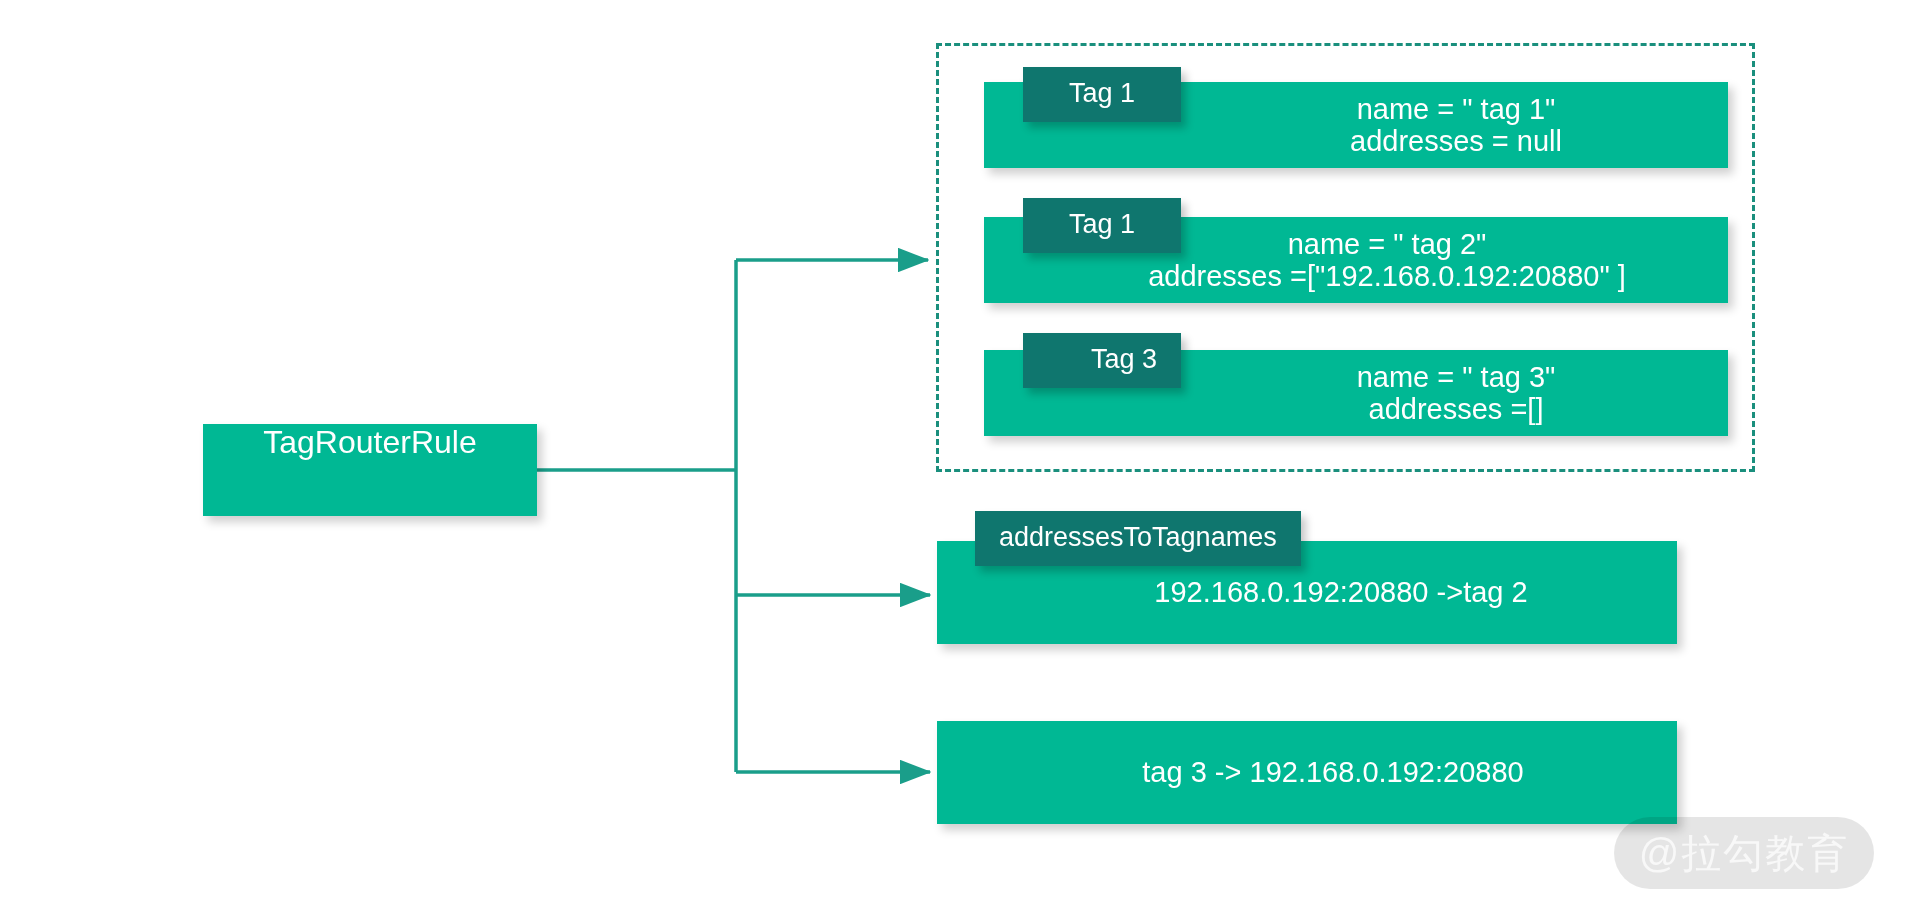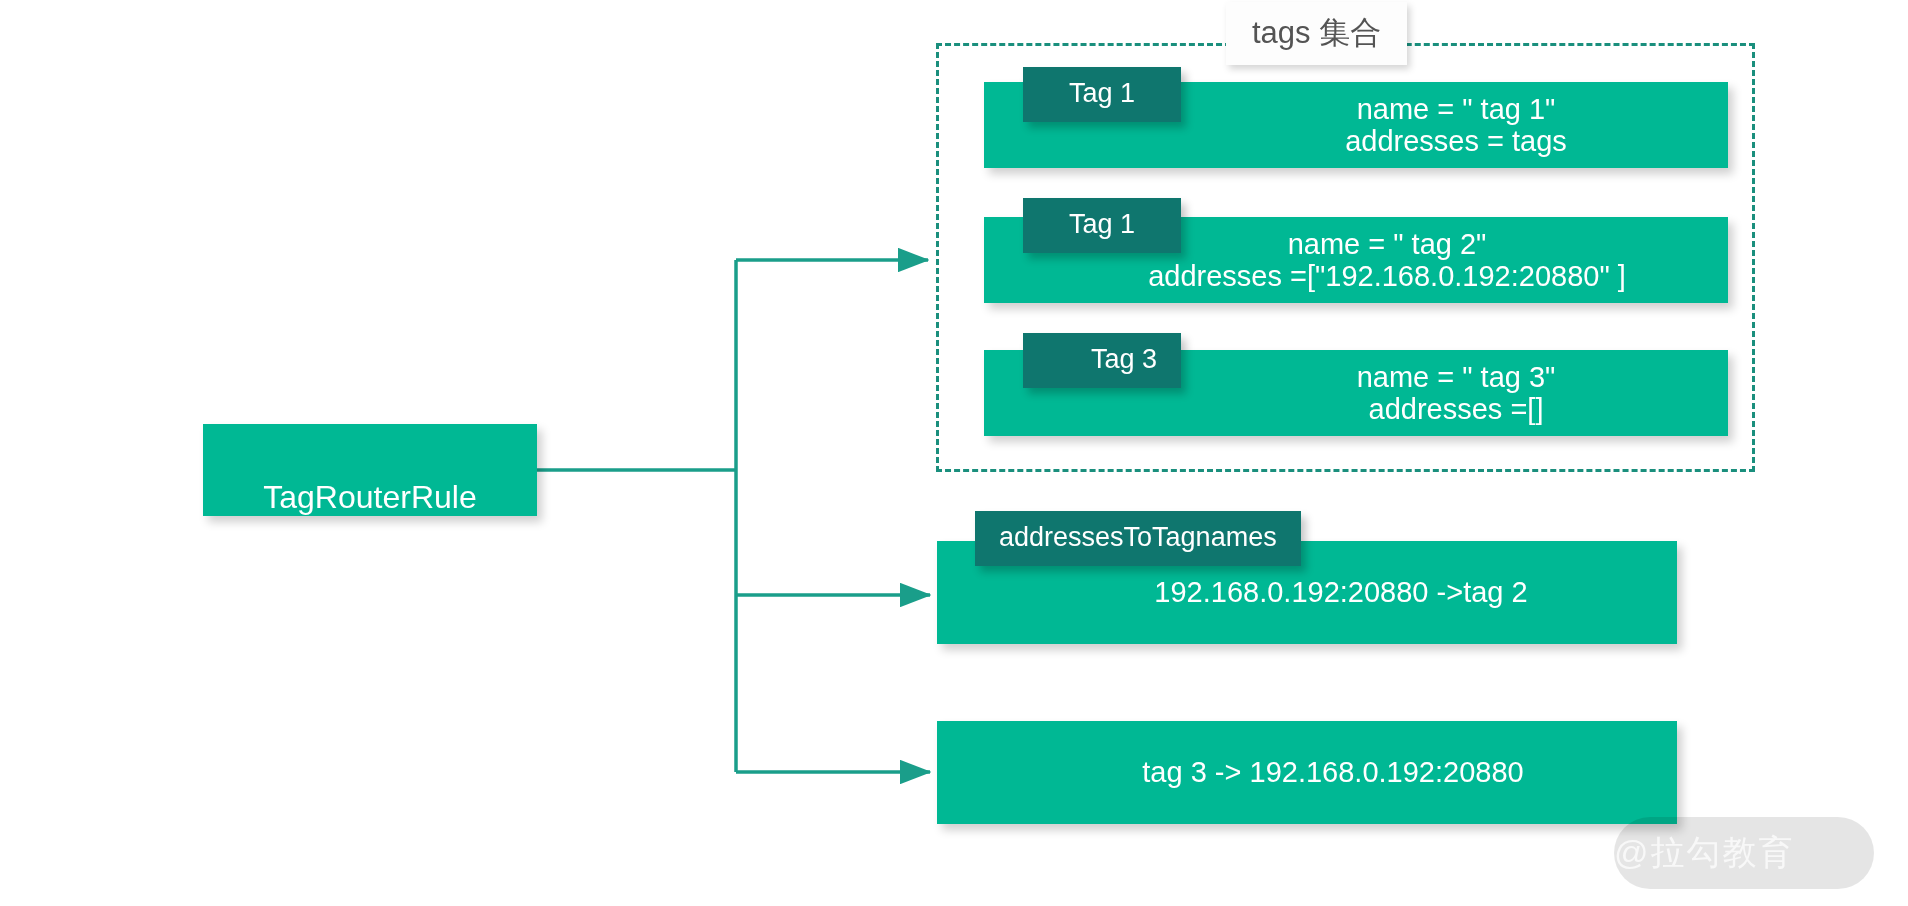--- a/index.html
+++ b/index.html
@@ -78,38 +78,39 @@
     white-space: nowrap;
     box-sizing: border-box;
   }
 
   
   .root-block {
     position: absolute;
     background: #00b894;
     box-shadow: 5px 6px 9px rgba(0,0,0,0.19);
     display: flex;
-    align-items: flex-end;
+    align-items: flex-start;
     justify-content: center;
   }
   .root-label {
     color: #ffffff;
     font-size: 32px;
     white-space: nowrap;
   }
 
   
   .watermark {
     position: absolute;
     display: flex;
     align-items: center;
+    justify-content: center;
     background: rgba(0,0,0,0.10);
     border-radius: 40px;
     color: rgba(255,255,255,0.72);
-    font-size: 34px;
+    font-size: 40px;
     letter-spacing: 2px;
     white-space: nowrap;
   }
 </style>
 </head>
 <body>
 
 <div id="canvas">
 
   <svg id="connectors" viewBox="0 0 1908 906" xmlns="http://www.w3.org/2000/svg">
@@ -129,26 +130,25 @@
 
     <path d="M 736 772 L 930 772" stroke="#1a9e8a" stroke-width="3.5" fill="none" marker-end="url(#arrowhead)"></path>
   </svg>
 
   <div class="root-block" style="left:203px; top:424px; width:334px; height:92px;">
     <span class="root-label">TagRouterRule</span>
   </div>
 
   <div class="group-box" style="left:936px; top:43px; width:819px; height:429px;"></div>
 
-  <div class="group-label" style="left:1226px; top:2px;">tags 集合</div>
 
   <div class="block" style="left:984px; top:82px; width:744px; height:86px;">
     <div class="block-body" style="left:0; top:0; width:744px; height:86px; padding-left:200px; box-sizing:border-box;">
       <div class="block-line">name = " tag 1"</div>
-      <div class="block-line">addresses = tags</div>
+      <div class="block-line">addresses = null</div>
     </div>
   </div>
   <div class="tab" style="left:1023px; top:67px; width:158px; text-align:center;">Tag 1</div>
 
   <div class="block" style="left:984px; top:217px; width:744px; height:86px;">
     <div class="block-body" style="left:0; top:0; width:744px; height:86px; padding-left:62px; box-sizing:border-box;">
       <div class="block-line">name = " tag 2"</div>
       <div class="block-line">addresses =["192.168.0.192:20880" ]</div>
     </div>
   </div>

